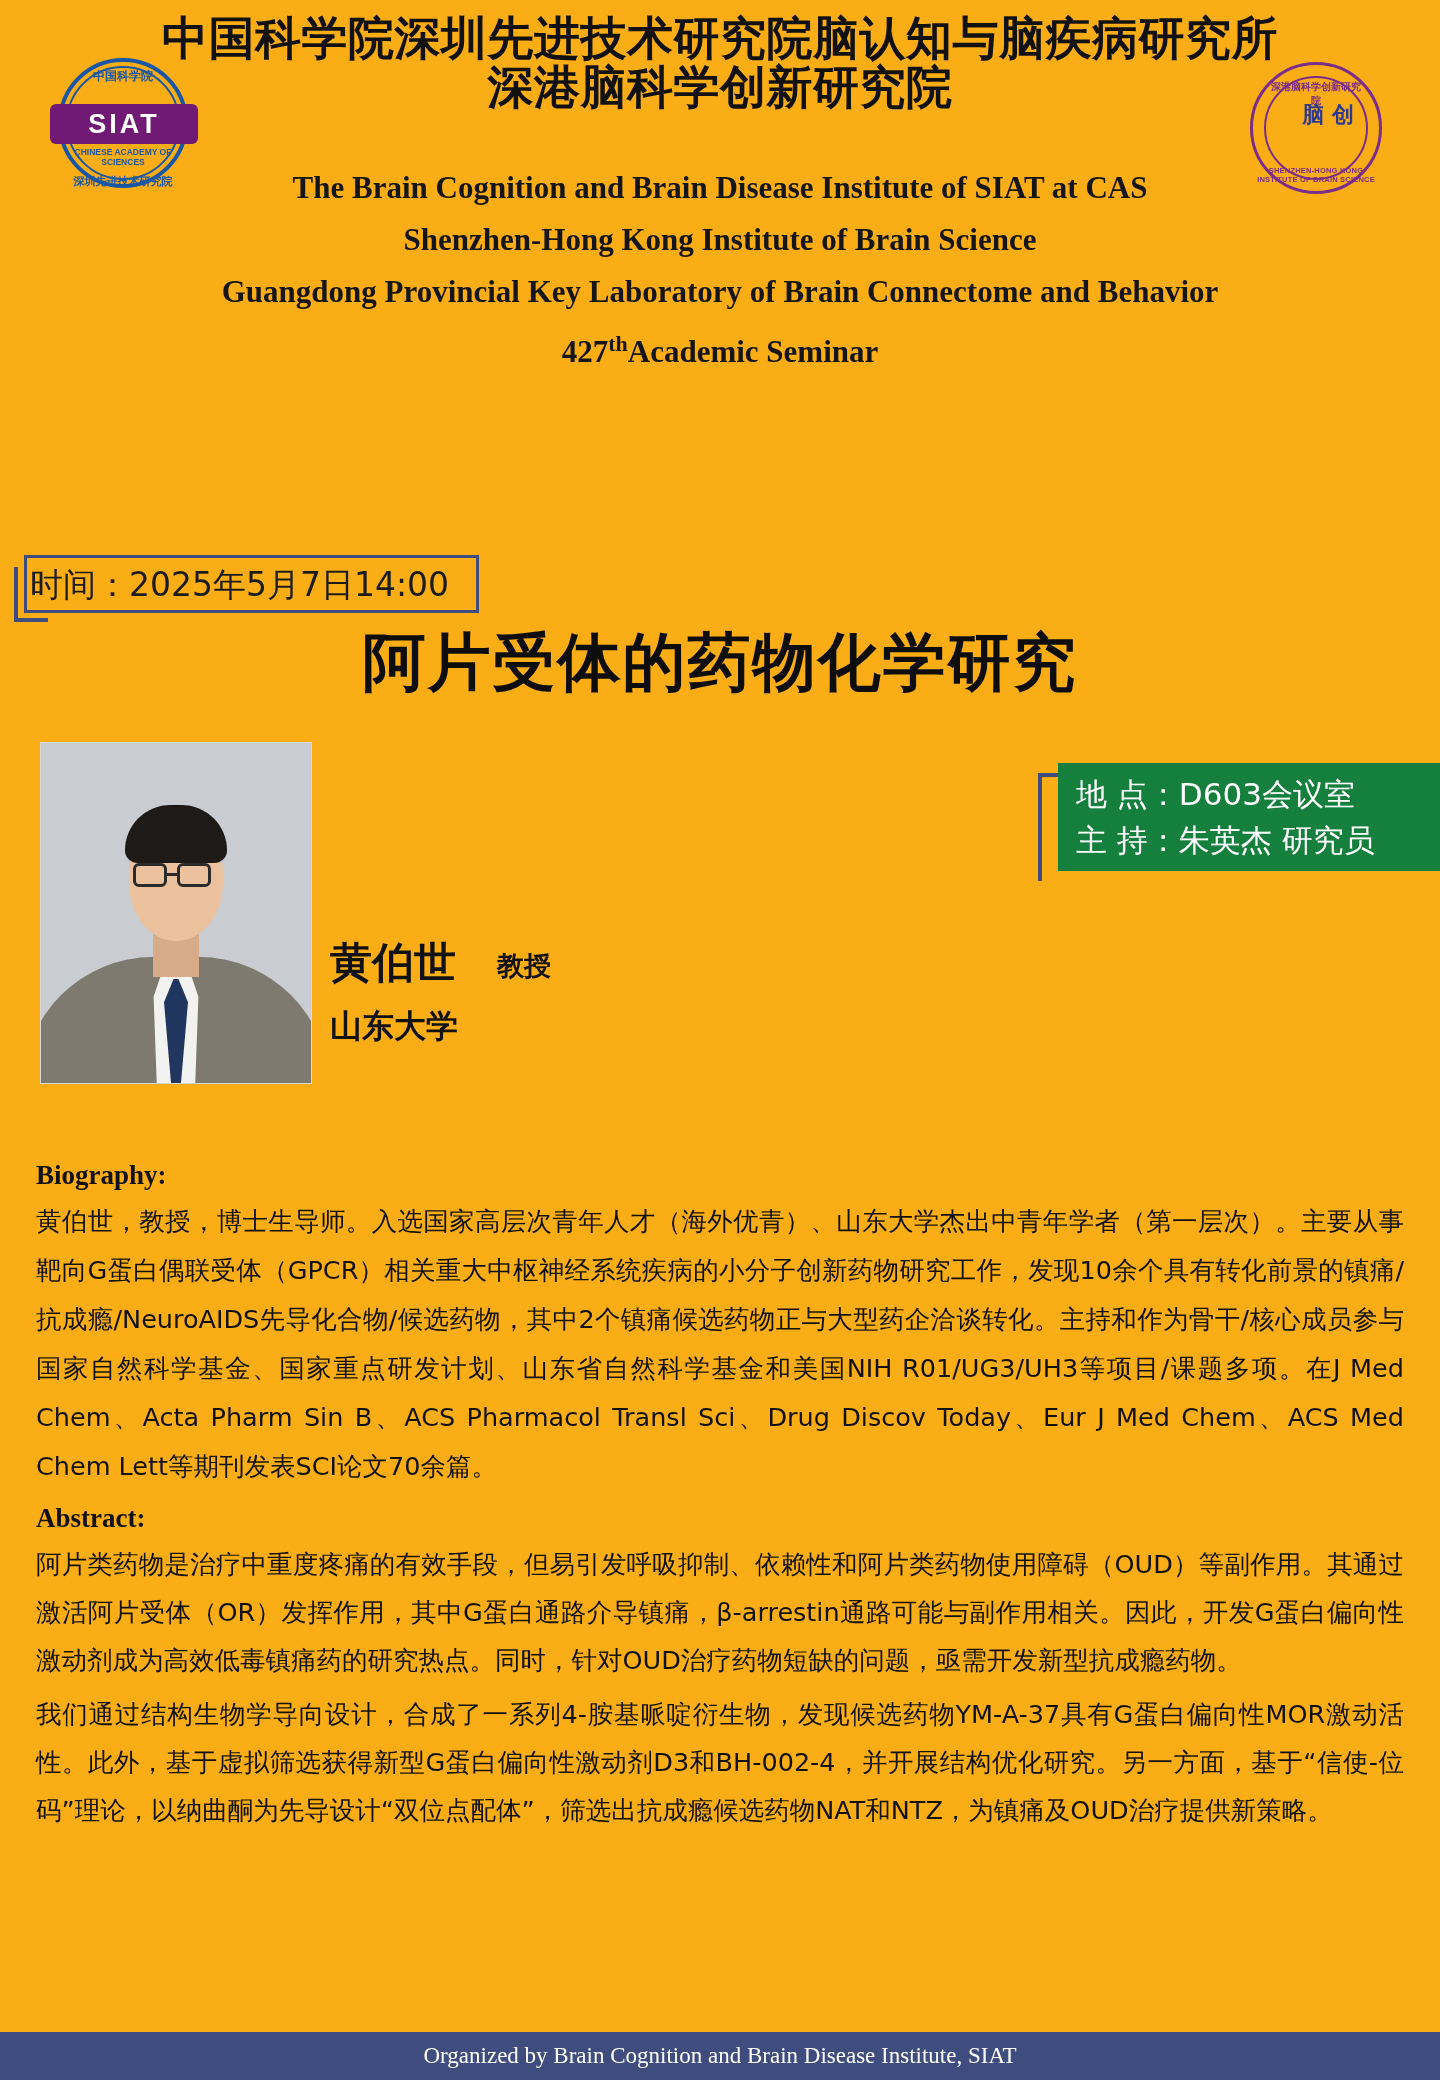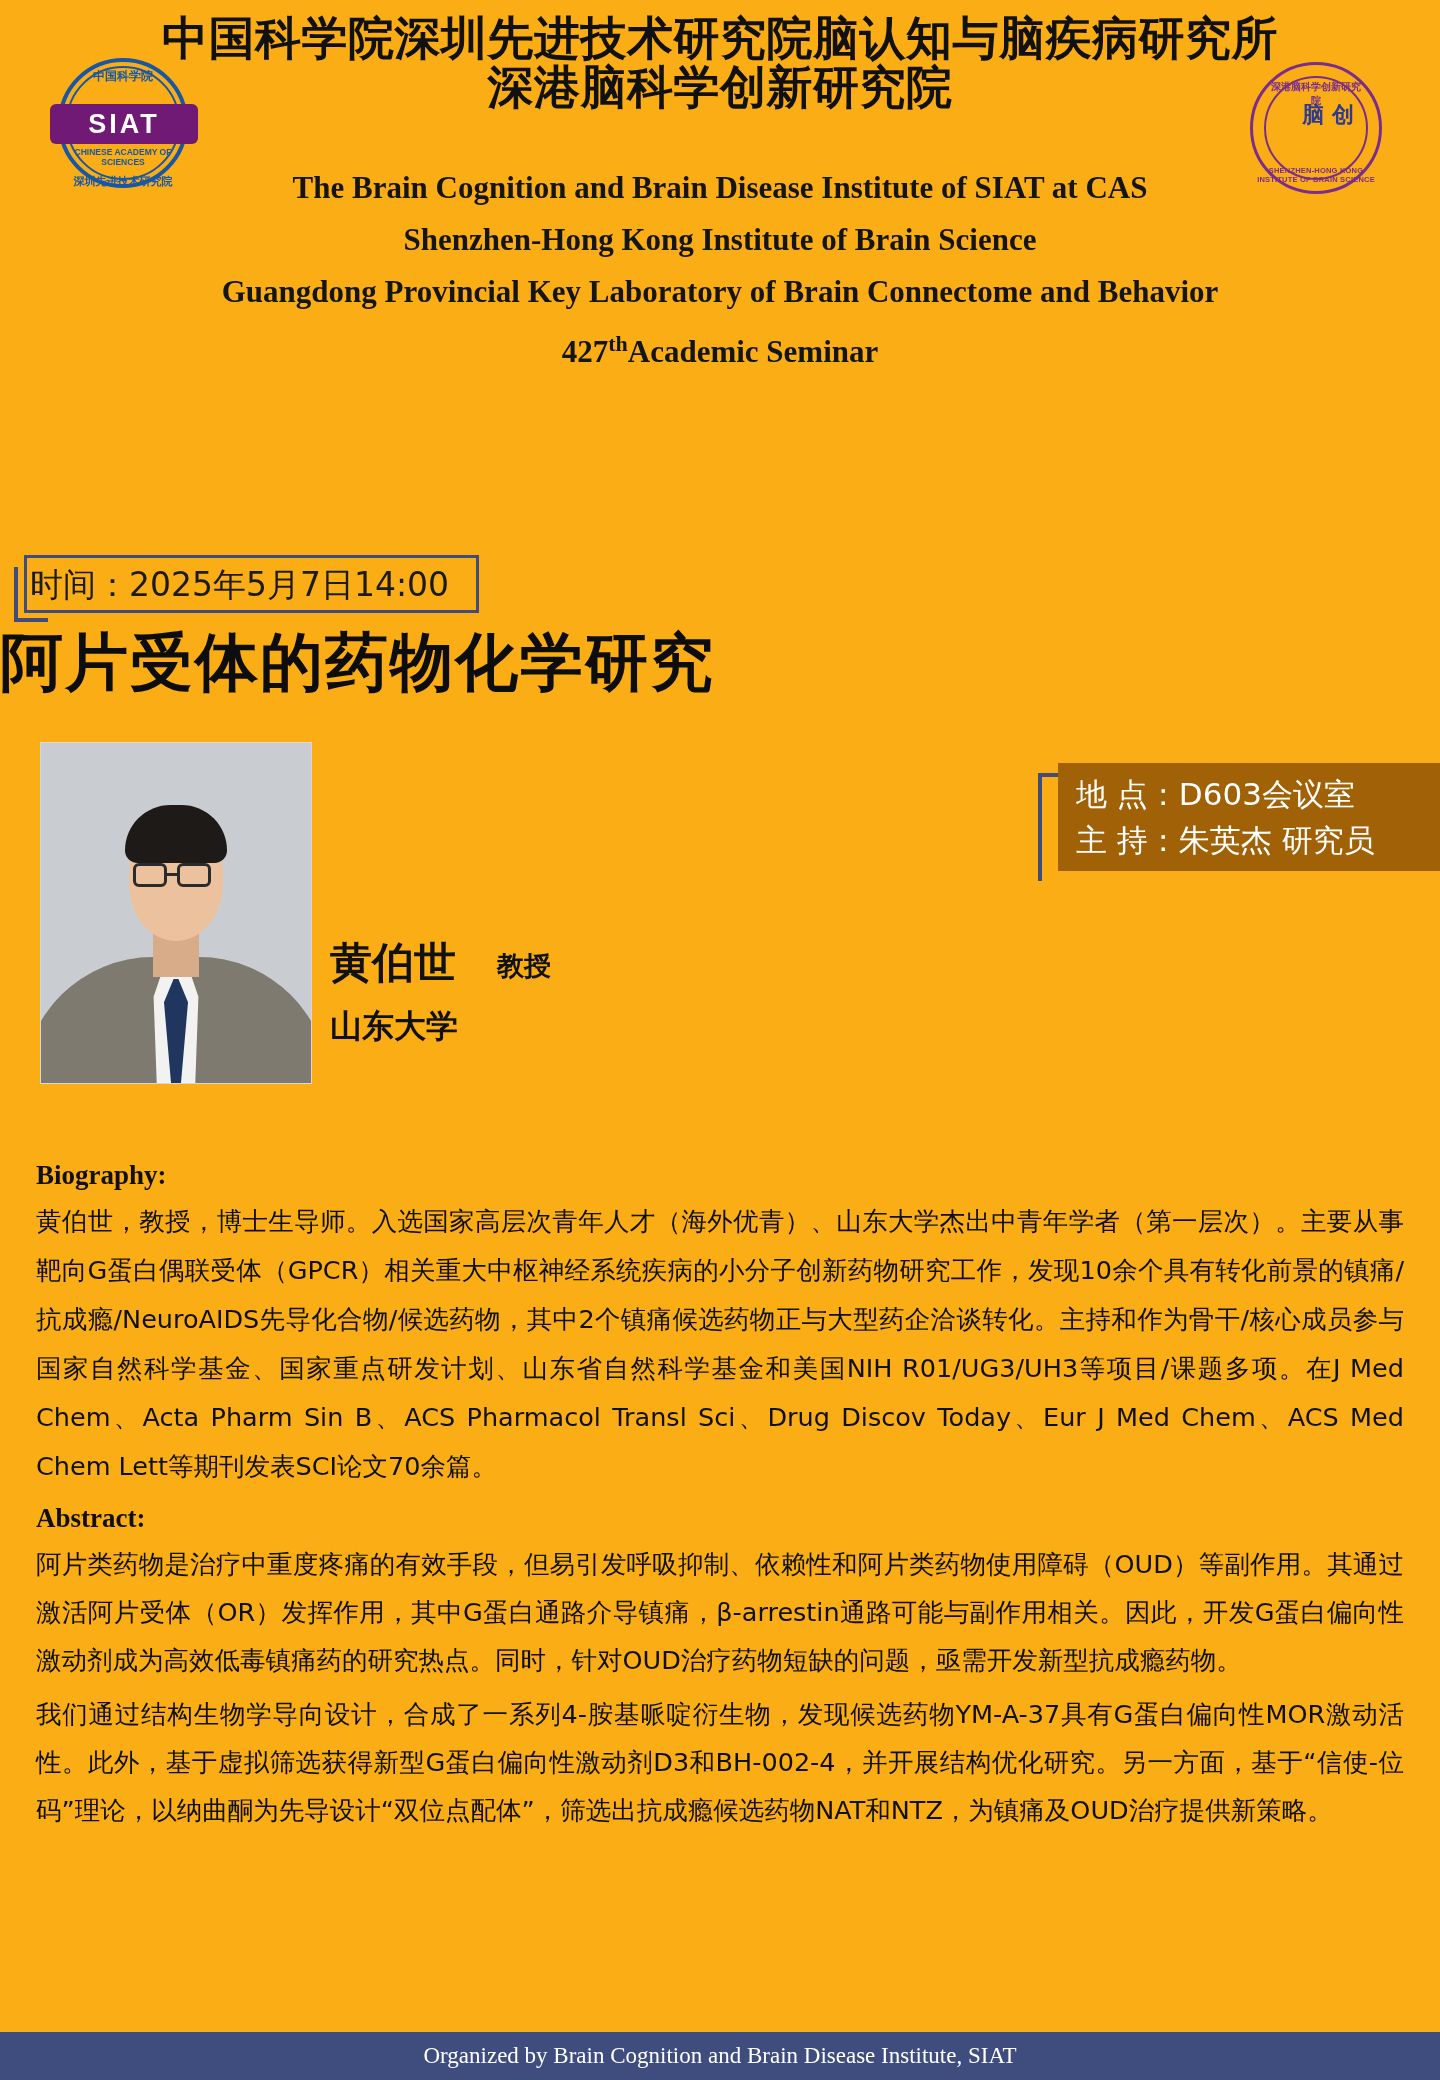--- a/index.html
+++ b/index.html
@@ -154,37 +154,37 @@
     position:absolute;left:0px;top:12px;
     width:34px;height:55px;
     border-left:4px solid #3f4c7e;
     border-bottom:4px solid #3f4c7e;
     box-sizing:border-box;
   }
 
   
   .talk-title{
     position:absolute;left:0;top:620px;width:1440px;
-    text-align:left;
+    text-align:center;
     font-family:"DejaVu Sans","Liberation Sans",sans-serif;
     font-weight:bold;
     font-size:63px;
     color:#0d0d0d;
     letter-spacing:2px;
   }
 
   
   .venue-wrap{
     position:absolute;right:0px;top:763px;
     width:410px;height:118px;
   }
   .venue-box{
     position:absolute;left:28px;top:0;
     width:382px;height:108px;
-    background:#a16207;
+    background:#15803d;
     color:#ffffff;
     box-sizing:border-box;
     padding:8px 16px 0 18px;
     font-size:31px;
     line-height:46px;
     font-family:"DejaVu Sans","Liberation Sans",sans-serif;
   }
   .venue-edge{
     position:absolute;left:8px;top:10px;
     width:28px;height:108px;

